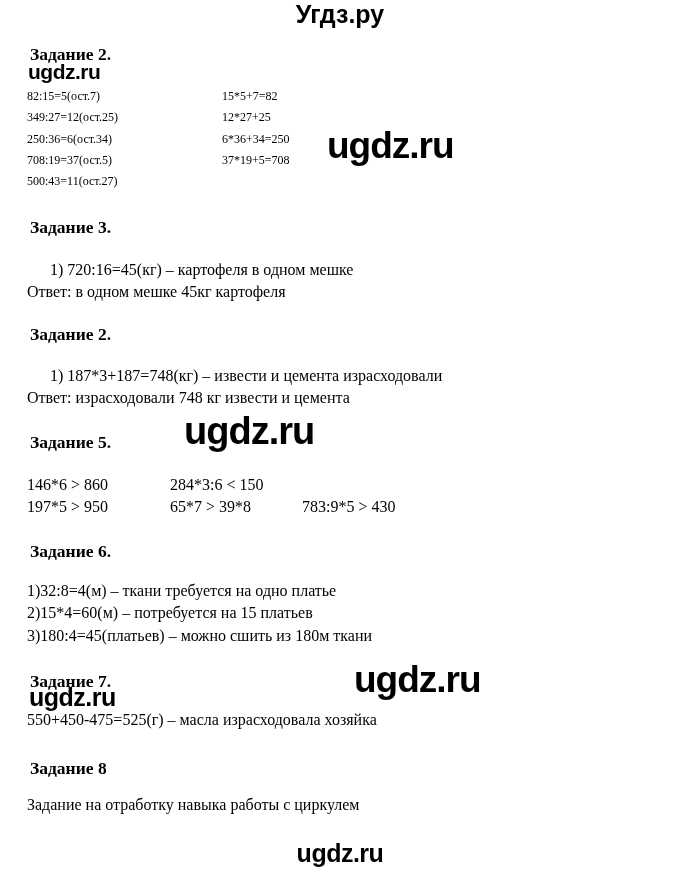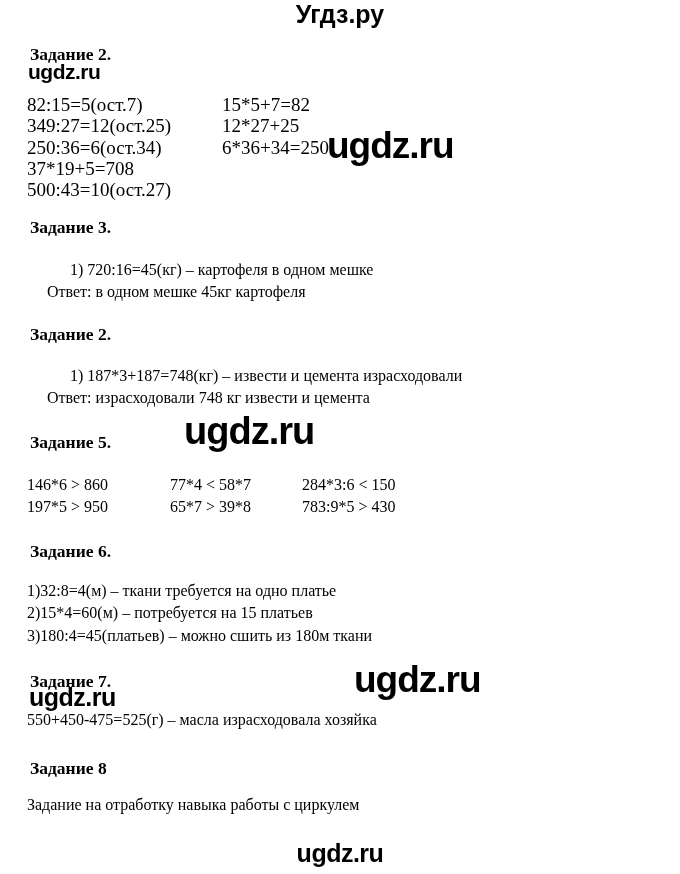--- a/index.html
+++ b/index.html
@@ -49,30 +49,30 @@
   }
   .wm-small   { left: 28px;  top: 61px;  font-size: 21px; }
   .wm-big-t2  { left: 327px; top: 127px; font-size: 37px; letter-spacing: -1px; }
   .wm-big-t5  { left: 184px; top: 412px; font-size: 38px; letter-spacing: -1px; }
   .wm-t7-left { left: 29px;  top: 685px; font-size: 25px; }
   .wm-t7-right{ left: 354px; top: 661px; font-size: 37px; letter-spacing: -1px; }
   .wm-footer  { left: 0; top: 841px; width: 100%; text-align: center; font-size: 25px; }
 
   
   .t2-rows {
-    position: absolute; left: 27px; top: 94px;
-    font-size: 19px;
+    position: absolute; left: 27px; top: 86px;
+    font-size: 12px;
     line-height: 21.3px;
   }
   .t2-row { display: grid; grid-template-columns: 195px auto; }
   .t2-row.shifted .t2-check { padding-left: 48px; }
 
   
   .line-block { position: absolute; left: 27px; font-size: 16px; line-height: 21.5px; }
-  .line-block div { white-space: nowrap; margin-left: 20px; }
+  .line-block div { white-space: nowrap; }
 
   
   .t5-rows {
     position: absolute; left: 27px; top: 474px;
     font-size: 16px;
     line-height: 21.5px;
   }
   .t5-row { display: grid; grid-template-columns: 143px 132px auto; }
 
   
@@ -96,24 +96,25 @@
     </div>
     <div class="t2-row">
       <span class="t2-div">349:27=12(ост.25)</span>
       <span class="t2-check">12*27+25</span>
     </div>
     <div class="t2-row">
       <span class="t2-div">250:36=6(ост.34)</span>
       <span class="t2-check">6*36+34=250</span>
     </div>
     <div class="t2-row">
+      <span class="t2-div">708:19=37(ост.5)</span>
       <span class="t2-check">37*19+5=708</span>
     </div>
     <div class="t2-row shifted">
-      <span class="t2-div">500:43=10(ост.27)</span>
+      <span class="t2-div">500:43=11(ост.27)</span>
     </div>
   </div>
 
   <div class="wm wm-big-t2">ugdz.ru</div>
 
   <div class="task-title" style="top:217px">Задание 3.</div>
   <div class="line-block" style="top:259px">
     <div class="indent">1)  720:16=45(кг) – картофеля в одном мешке</div>
     <div>Ответ: в одном мешке 45кг картофеля</div>
   </div>
@@ -122,21 +123,20 @@
   <div class="line-block" style="top:365px; line-height:22.3px">
     <div class="indent">1)  187*3+187=748(кг) – извести и цемента израсходовали</div>
     <div>Ответ: израсходовали 748 кг извести и цемента</div>
   </div>
 
   <div class="task-title" style="top:432px">Задание 5.</div>
   <div class="wm wm-big-t5">ugdz.ru</div>
   <div class="t5-rows">
     <div class="t5-row">
       <span>146*6 &gt; 860</span>
-      <span>77*4 &lt; 58*7</span>
       <span>284*3:6 &lt; 150</span>
     </div>
     <div class="t5-row">
       <span>197*5 &gt; 950</span>
       <span>65*7 &gt; 39*8</span>
       <span>783:9*5 &gt; 430</span>
     </div>
   </div>
 
   <div class="task-title" style="top:541px">Задание 6.</div>

